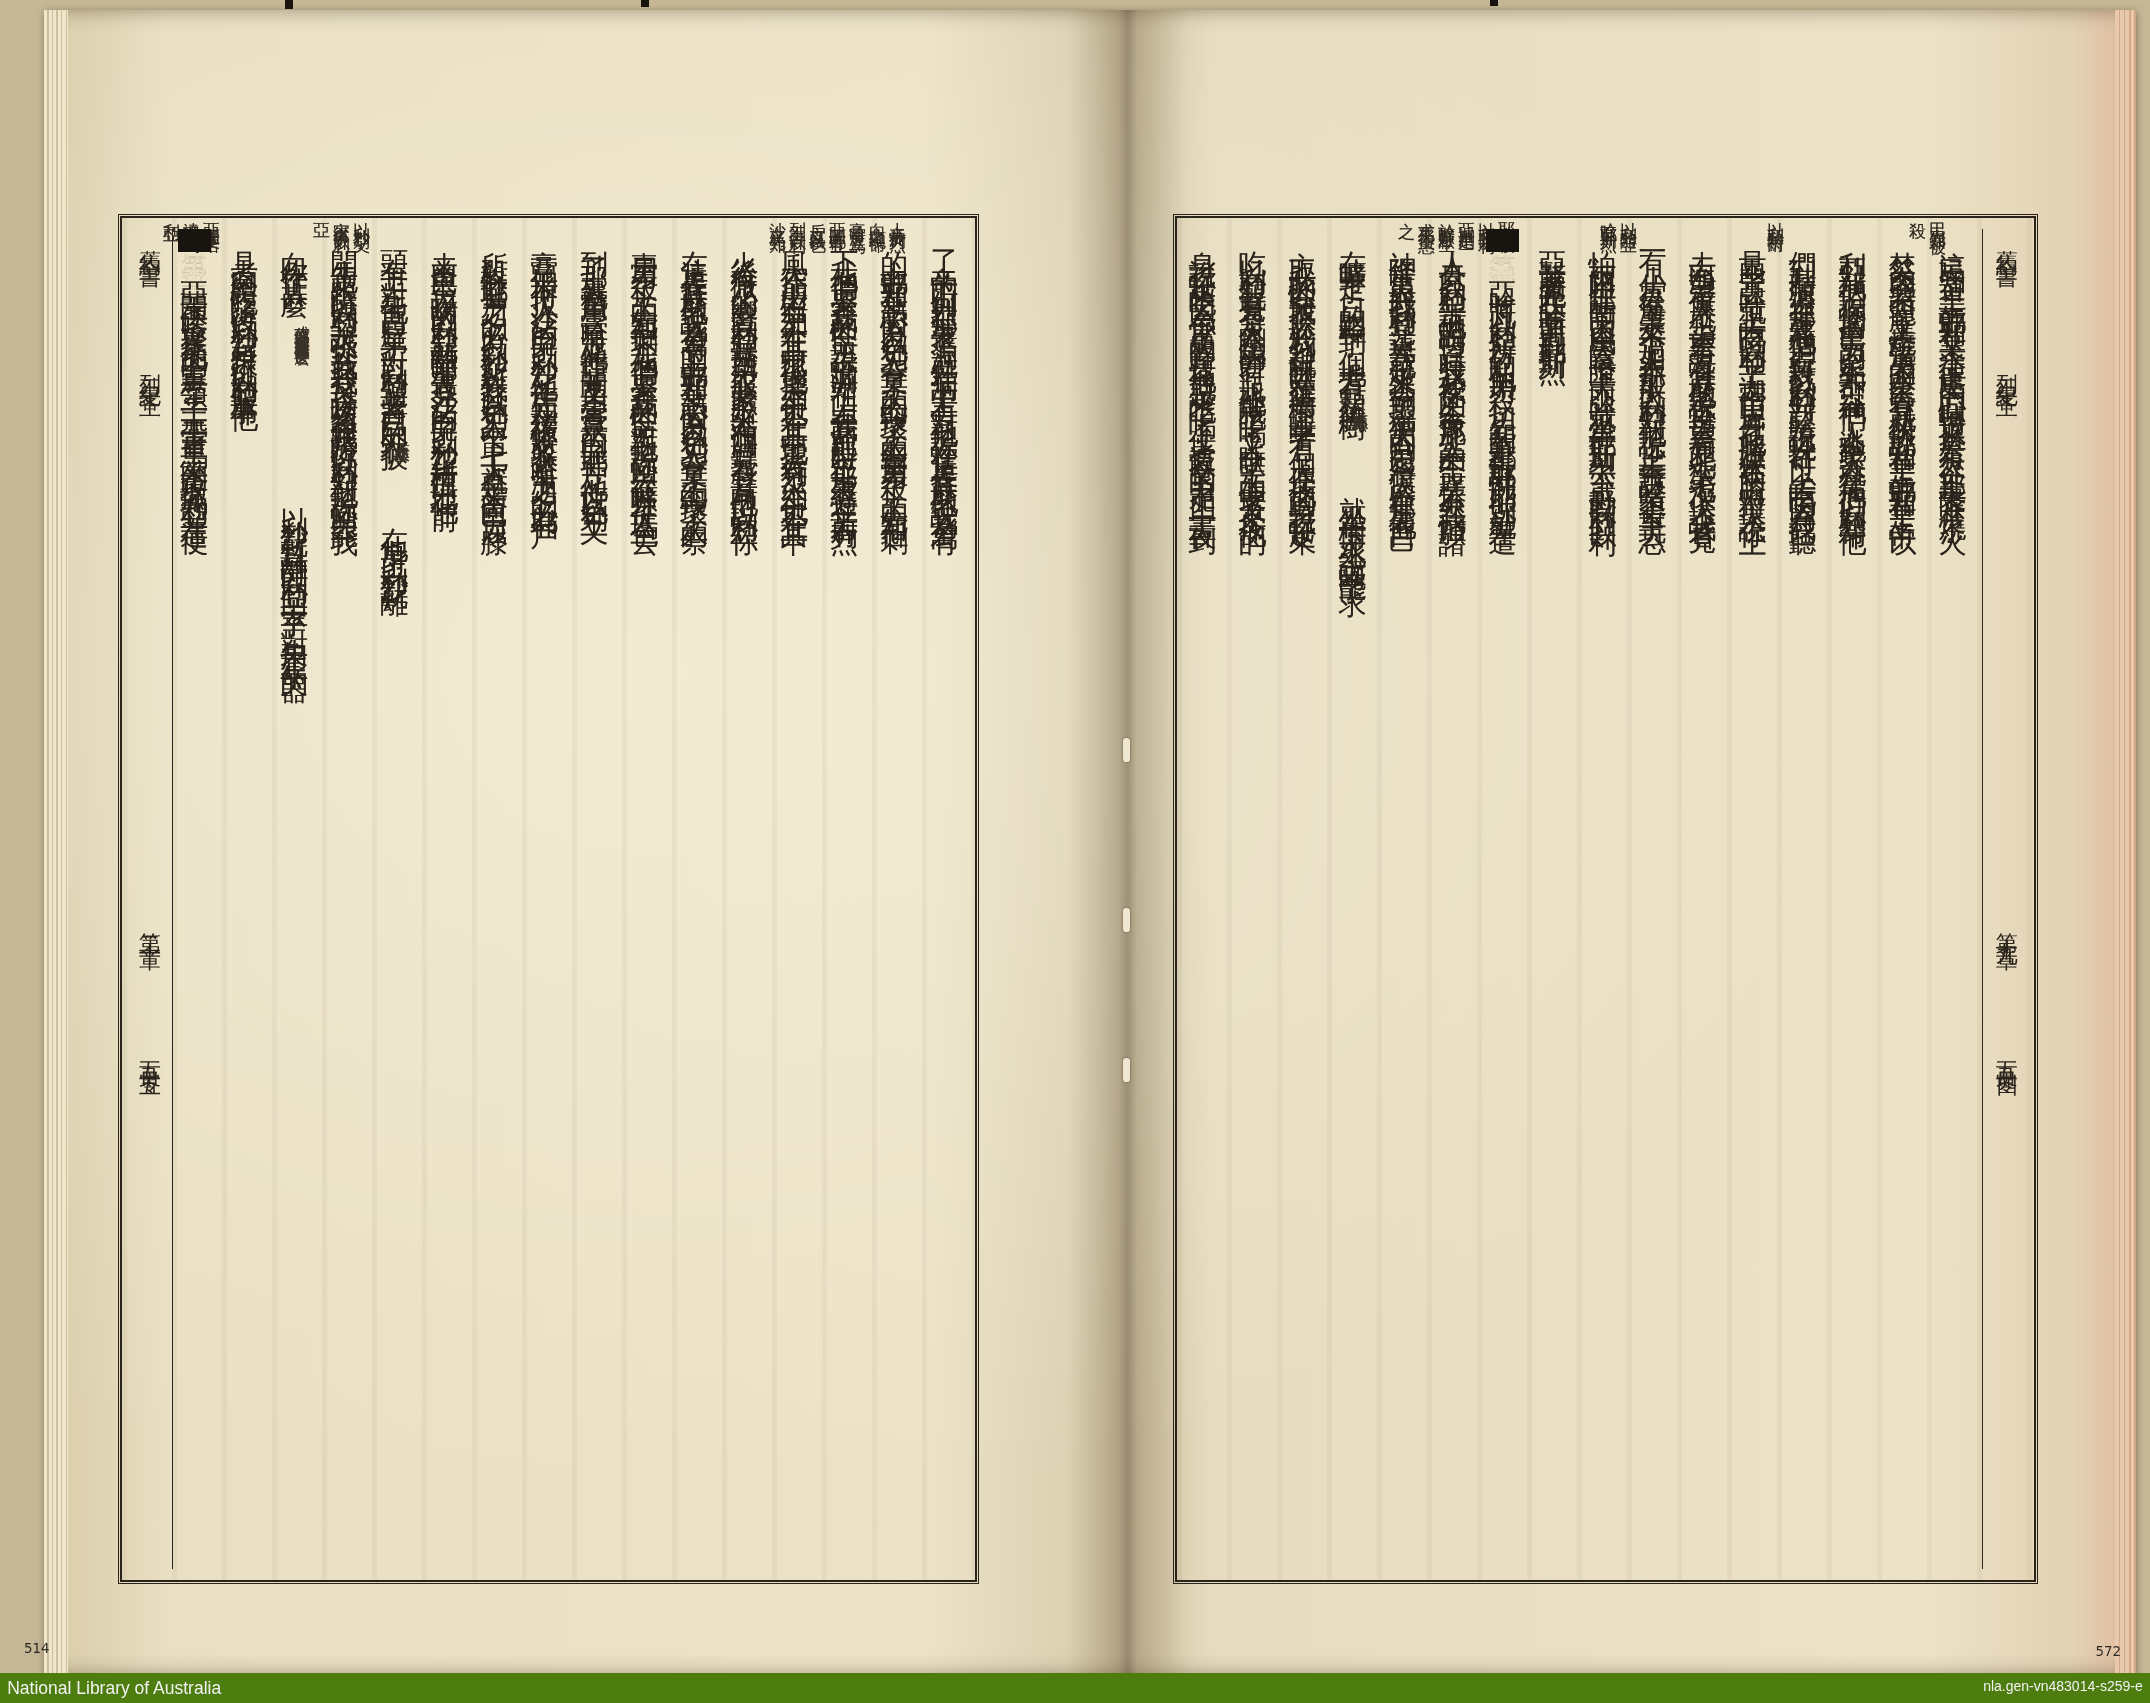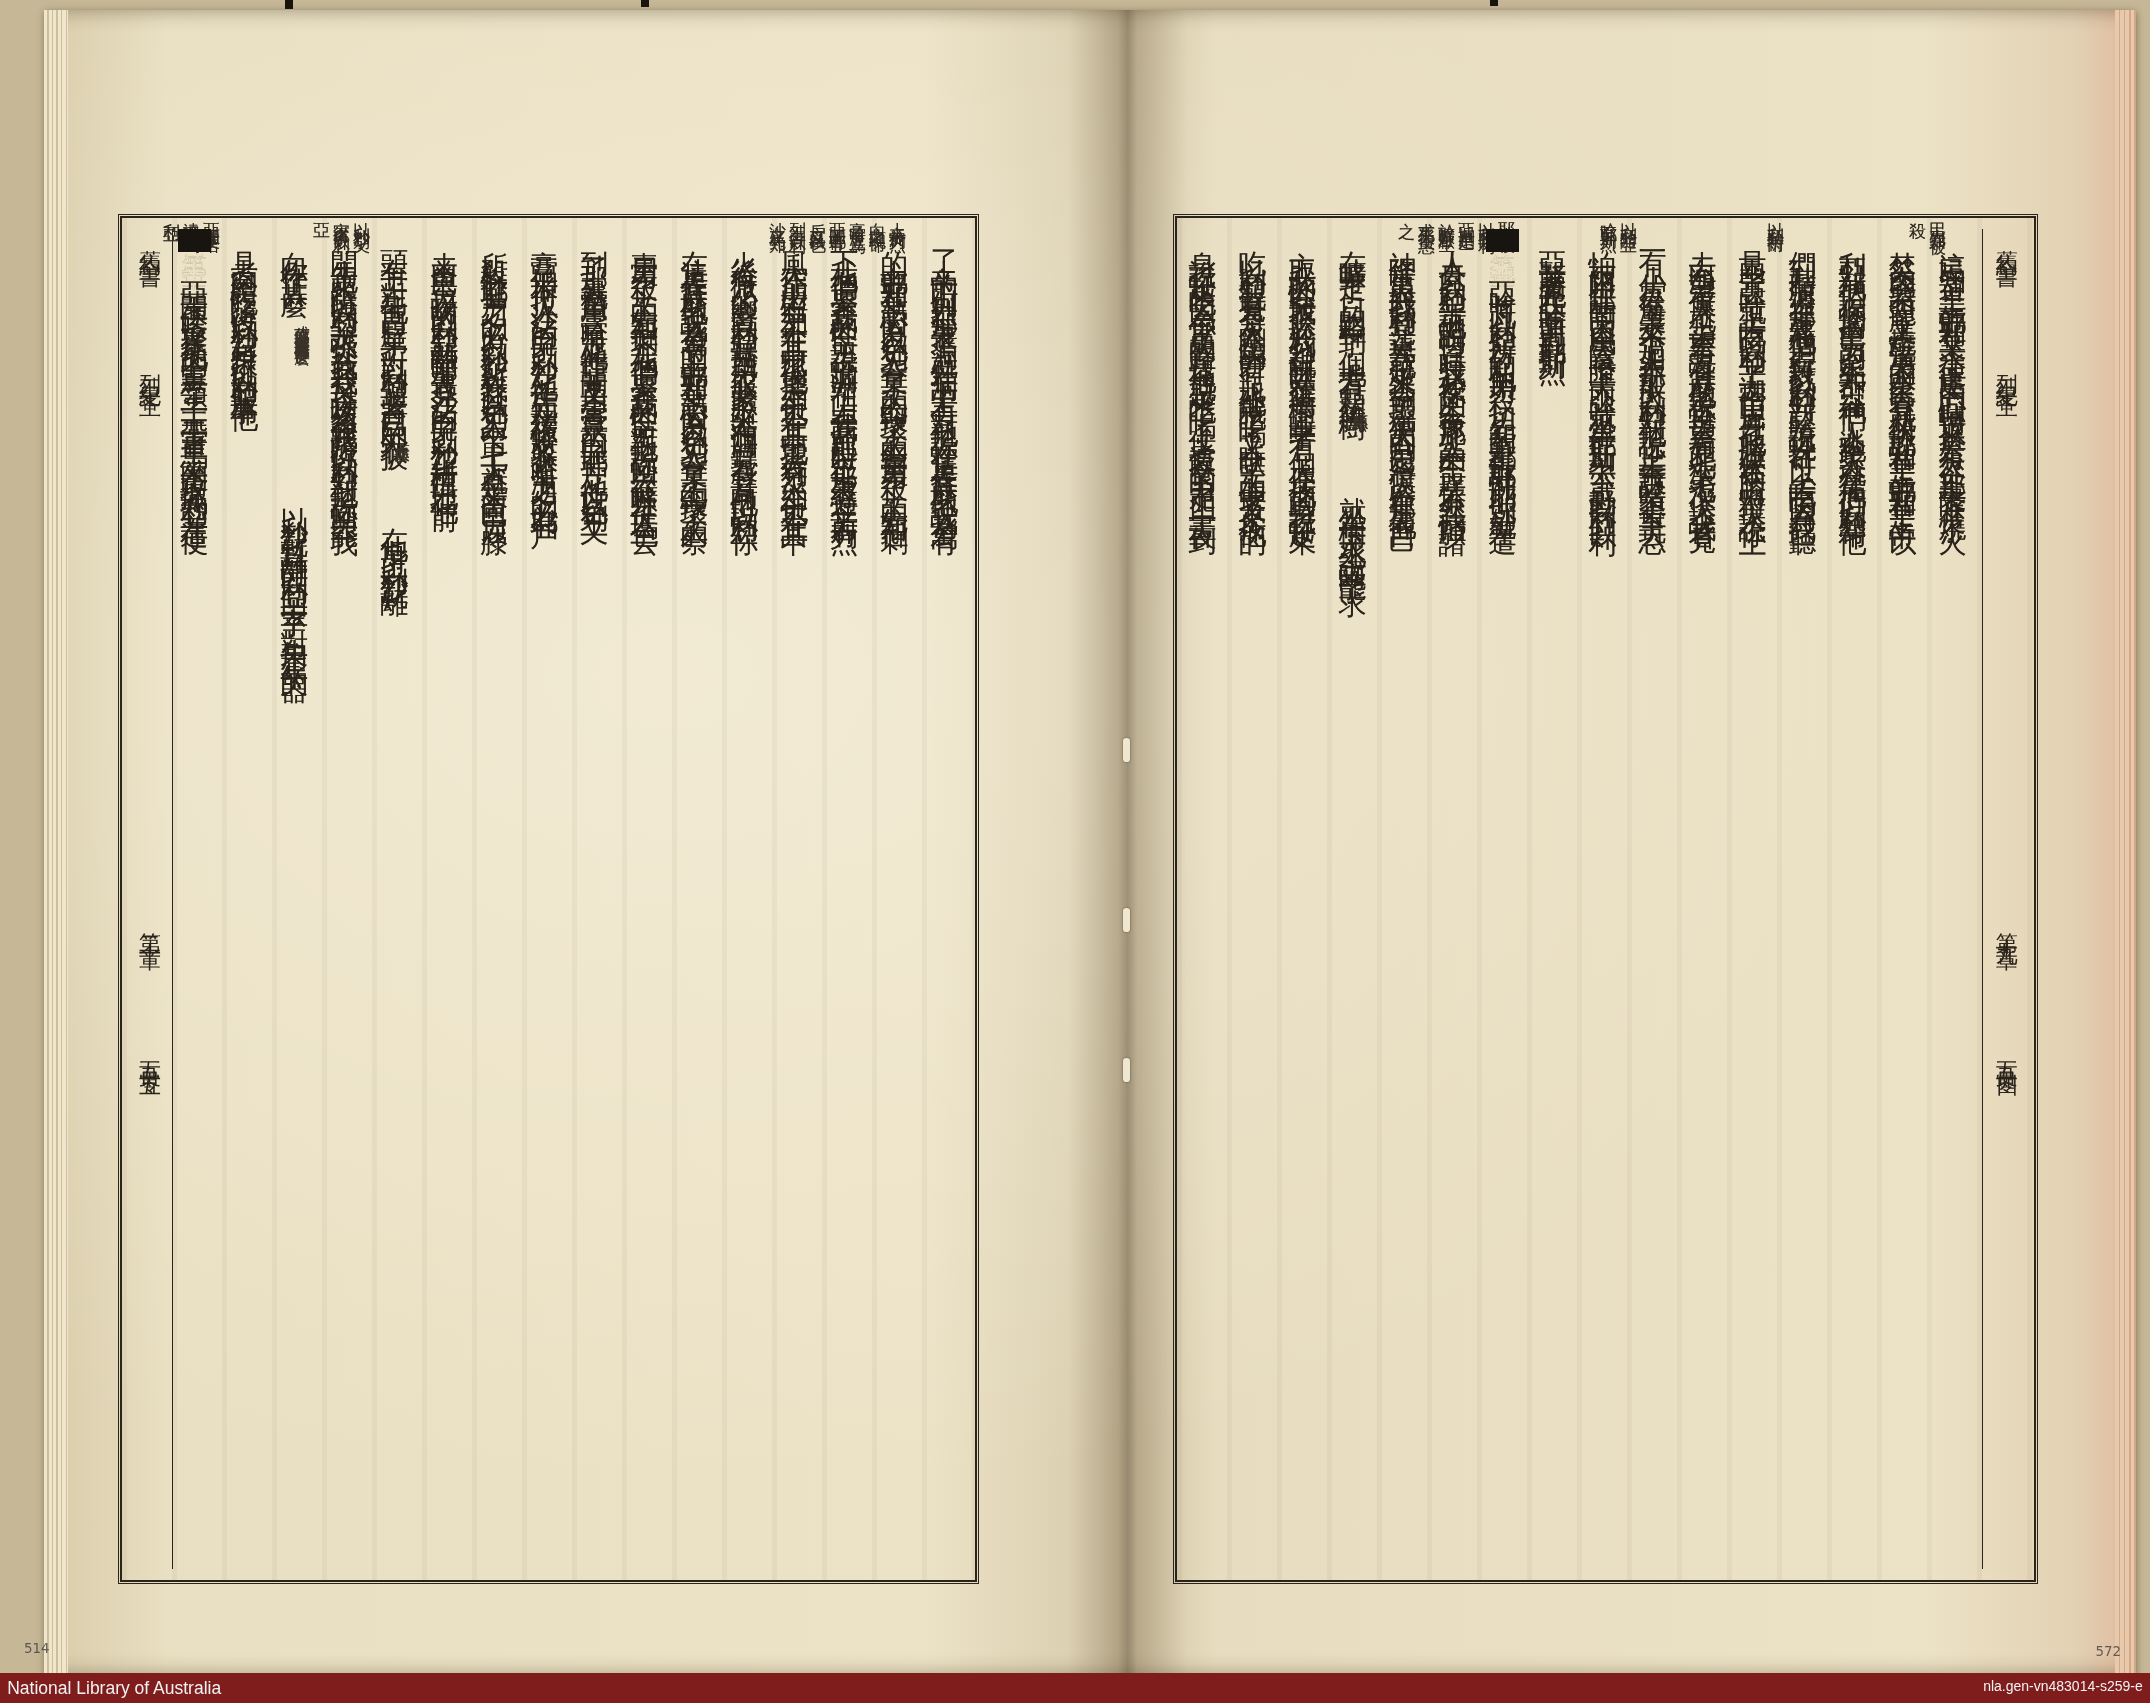--- a/index.html
+++ b/index.html
@@ -76,27 +76,27 @@
     position:absolute;bottom:2.1px;
     writing-mode:vertical-rl;text-orientation:upright;
     color:#2e2820;
   }
   .note-col{
     font-size:17px;letter-spacing:3.6px;line-height:20px;
     text-shadow:0 0 0.5px rgba(46,40,32,.5);
   }
   
   .footer-bar{
-    position:absolute;left:0;bottom:0;width:2151px;height:30px;background:#7f1d1d;
+    position:absolute;left:0;bottom:0;width:2151px;height:30px;background:#4d7c0f;
     font-family:"Liberation Sans","DejaVu Sans",sans-serif;color:#f2f2f2;
   }
   .footer-left{position:absolute;left:7.2px;top:4.6px;font-size:17.5px;}
   .footer-right{position:absolute;right:8.3px;top:4.6px;font-size:14px;}
   .corner-mark{
-    position:absolute;color:#404040;font-size:13.4px;
+    position:absolute;color:#000000;font-size:13.4px;
     font-family:"DejaVu Sans","Liberation Sans",sans-serif;opacity:.8;
   }
 </style>
 </head>
 <body>
 
 <div class="paper"></div>
 <div class="page-edges-left"></div>
 <div class="page-edges-right"></div>
 <div class="gutter"></div>

